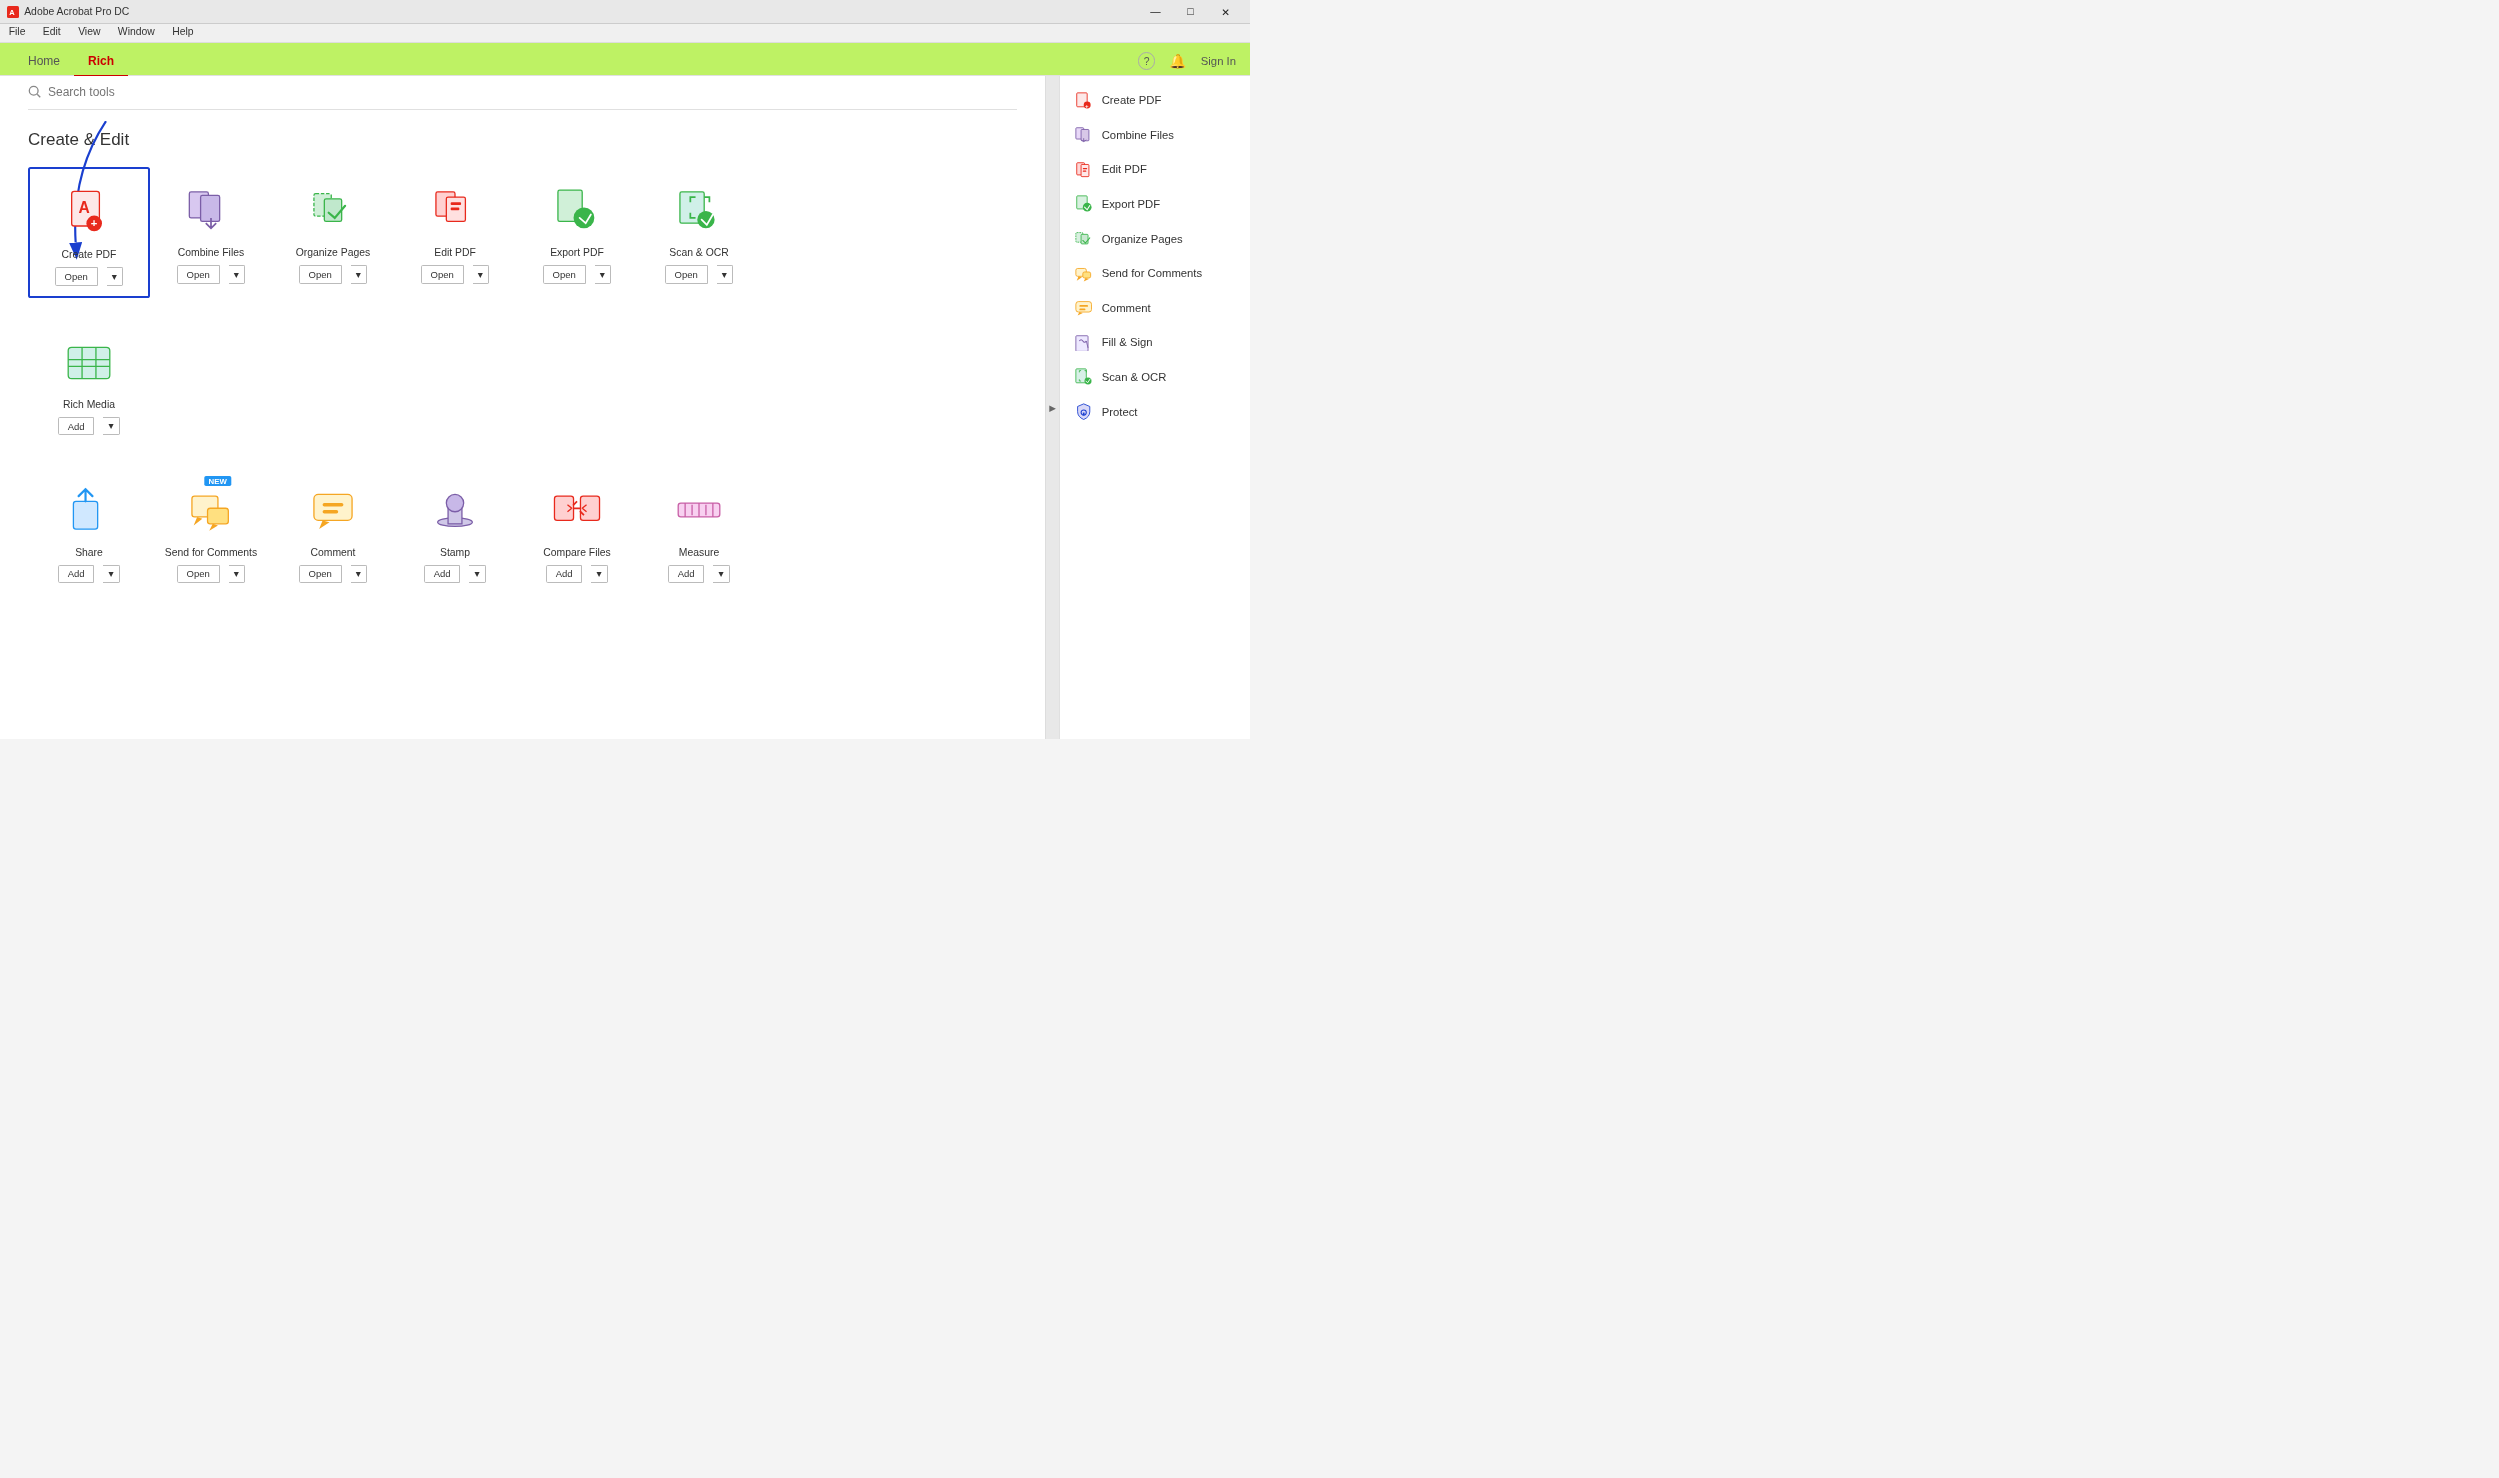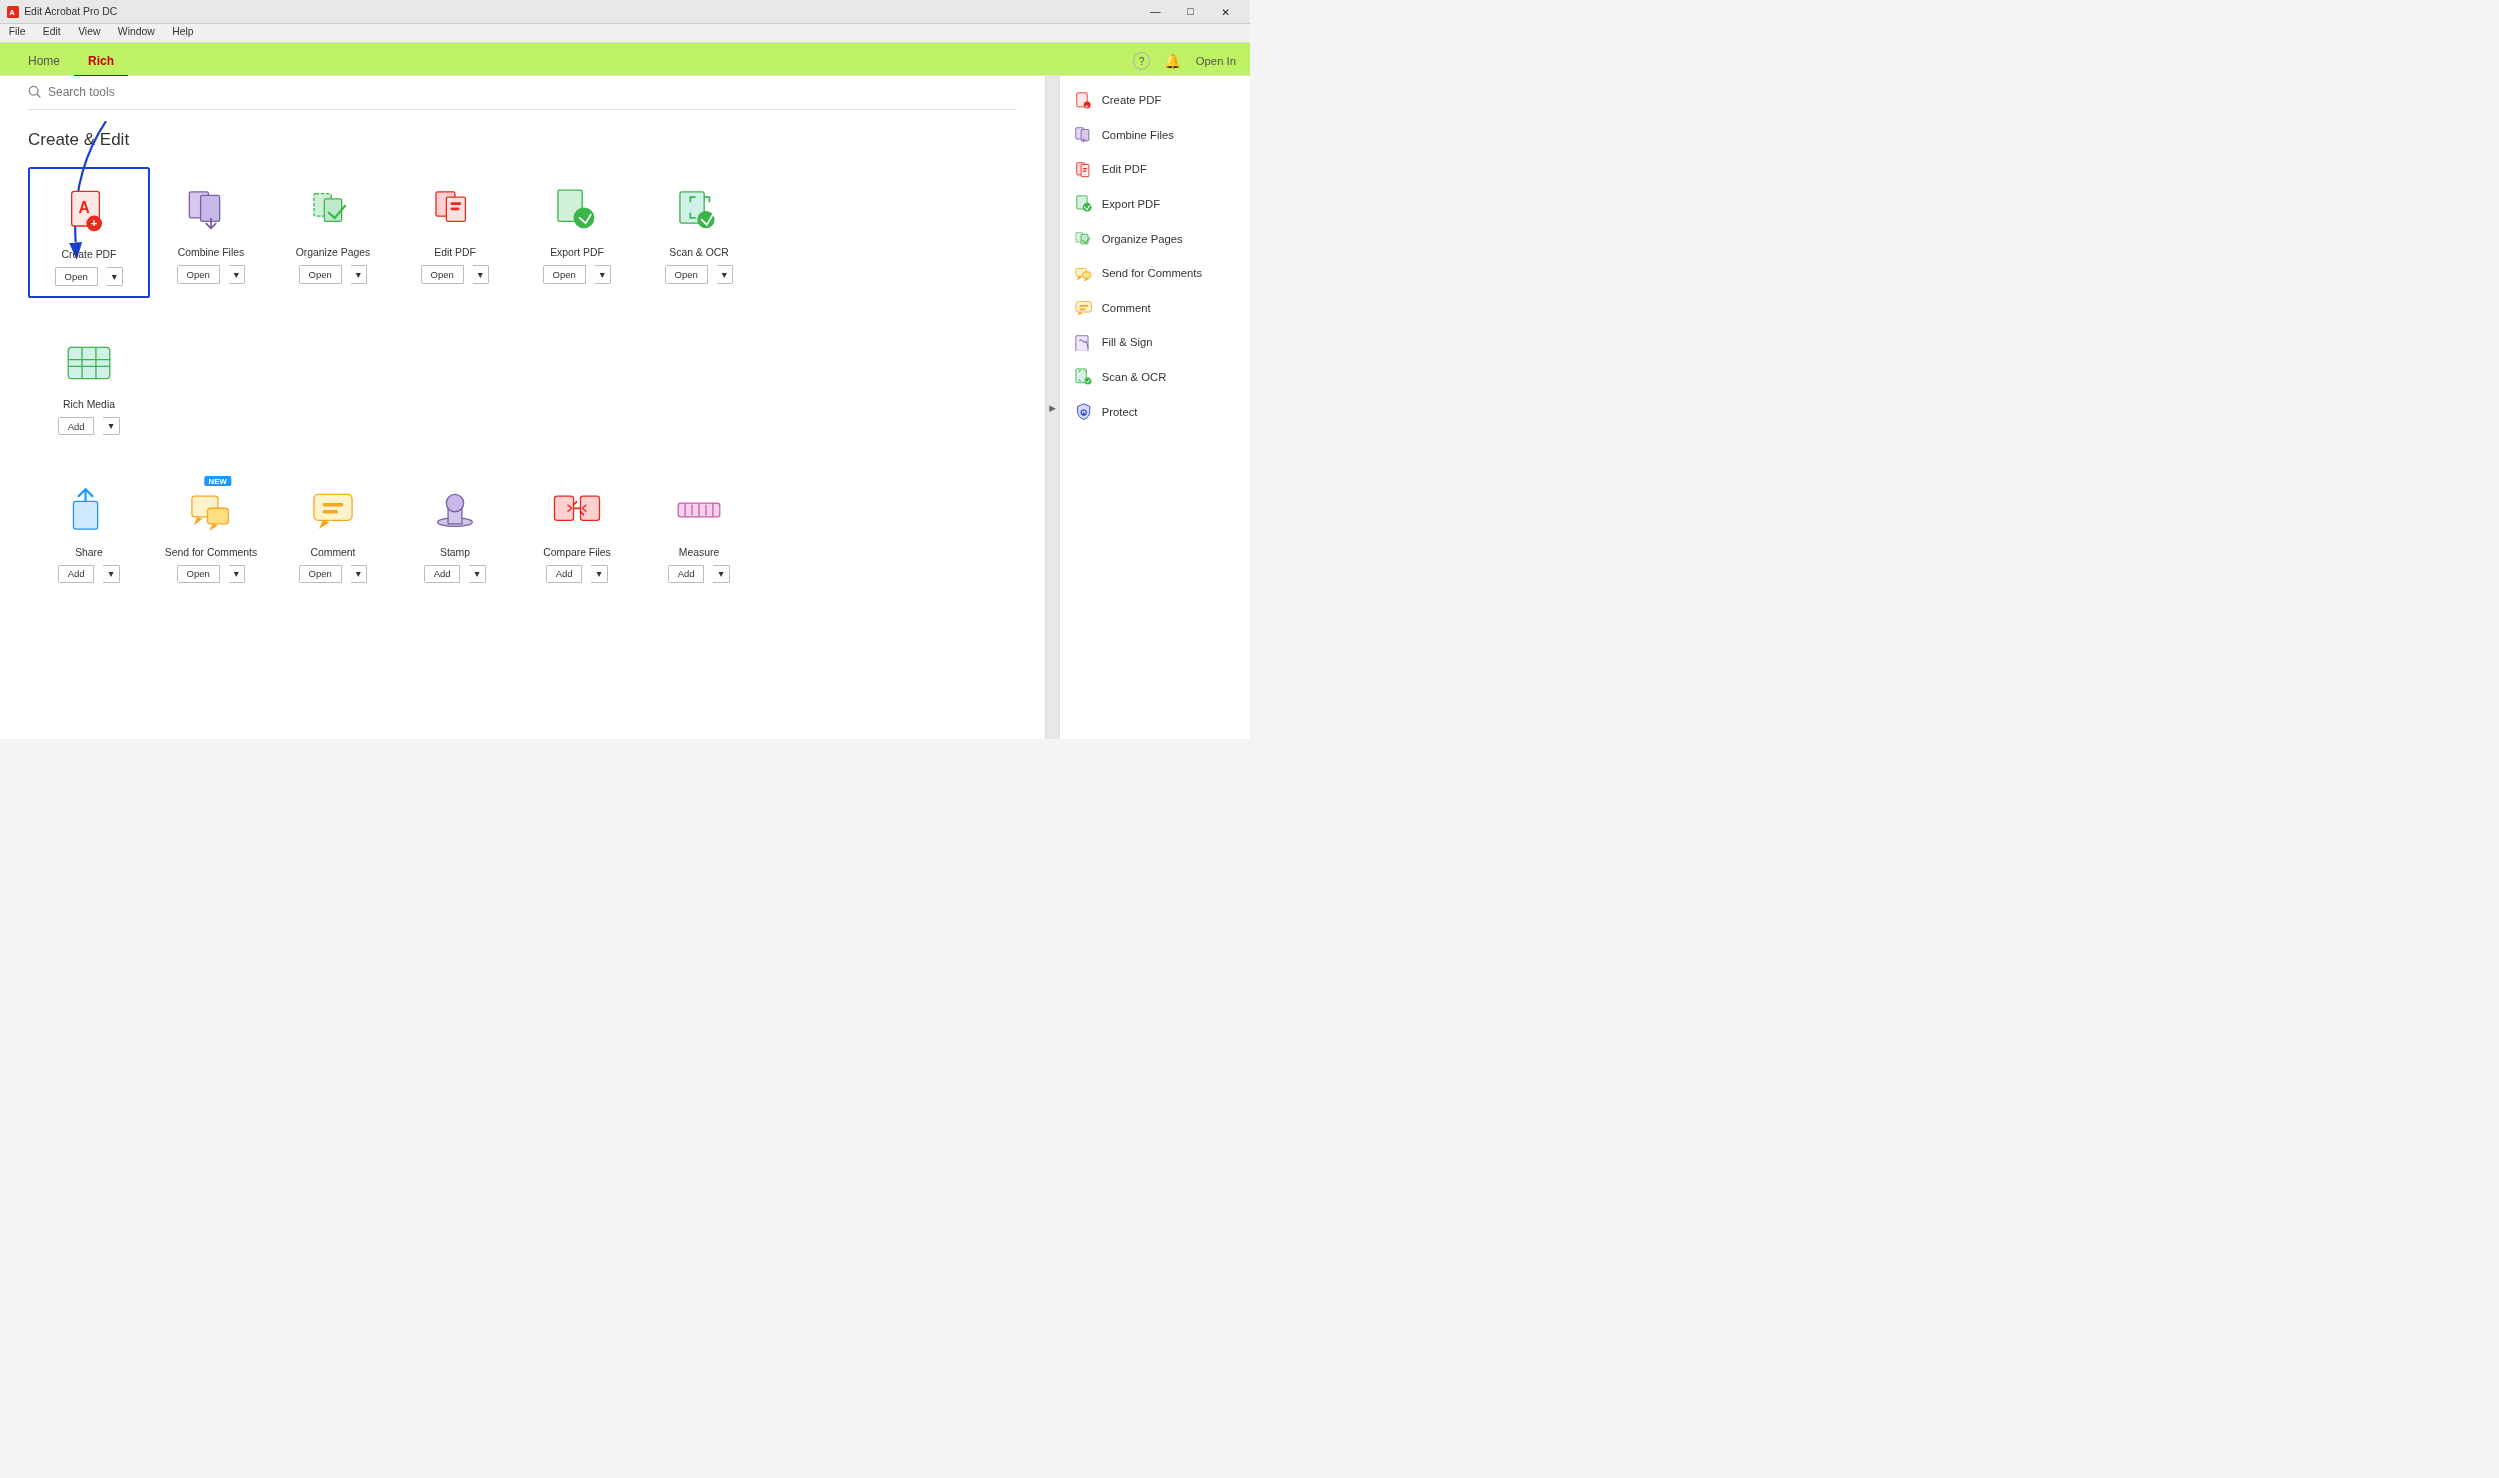--- a/index.html
+++ b/index.html
@@ -65,21 +65,21 @@
   </style>
 </head>
 <body>
 
 <div id="titlebar">
   <div id="titlebar-left">
     <svg viewBox="0 0 16 16" style="font-size:12px">
       <rect width="16" height="16" rx="2" fill="#e8291c"></rect>
       <text x="3" y="12" fill="white" font-size="10" font-weight="bold">A</text>
     </svg>
-    <span>Edit Acrobat Pro DC</span>
+    <span>Adobe Acrobat Pro DC</span>
   </div>
   <div id="titlebar-controls">
     <span>—</span>
     <span>□</span>
     <span>✕</span>
   </div>
 </div>
 
 <div id="menubar">
   <span>File</span>
@@ -88,21 +88,21 @@
   <span>Window</span>
   <span>Help</span>
 </div>
 
 <div id="navtabs">
   <div class="nav-tab">Home</div>
   <div class="nav-tab active">Rich</div>
   <div id="nav-right">
     <span style="border:0.9px solid #aaa; border-radius:50%; width:17.4px; height:17.4px; display:flex; align-items:center; justify-content:center; font-size:10.4px; color:#555;">?</span>
     <span style="font-size:14px;">🔔</span>
-    <span class="sign-in-btn">Open In</span>
+    <span class="sign-in-btn">Sign In</span>
   </div>
 </div>
 
 <div id="main-layout">
 
   <div id="content">
 
     <div id="search-bar">
       <svg width="14" height="14" viewBox="0 0 16 16">
         <circle cx="6.5" cy="6.5" r="5" stroke="#888" stroke-width="1.5" fill="none"></circle>

